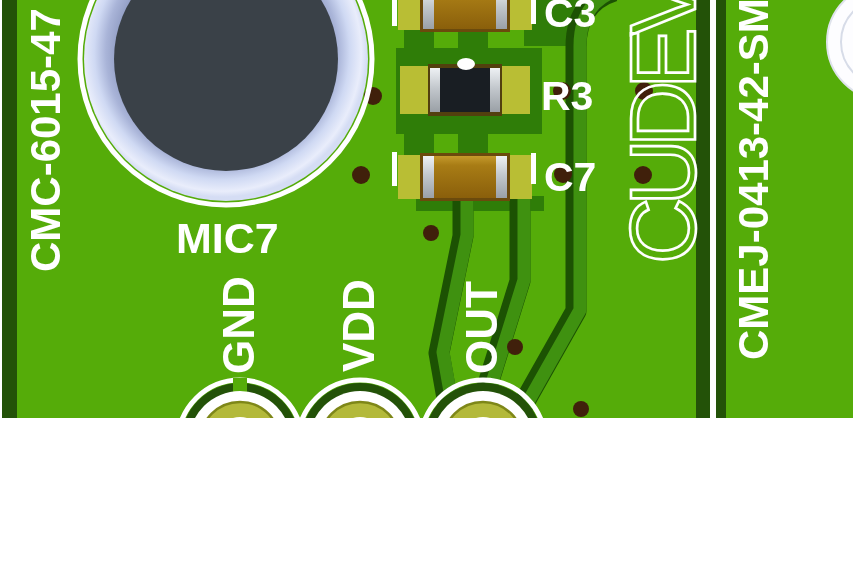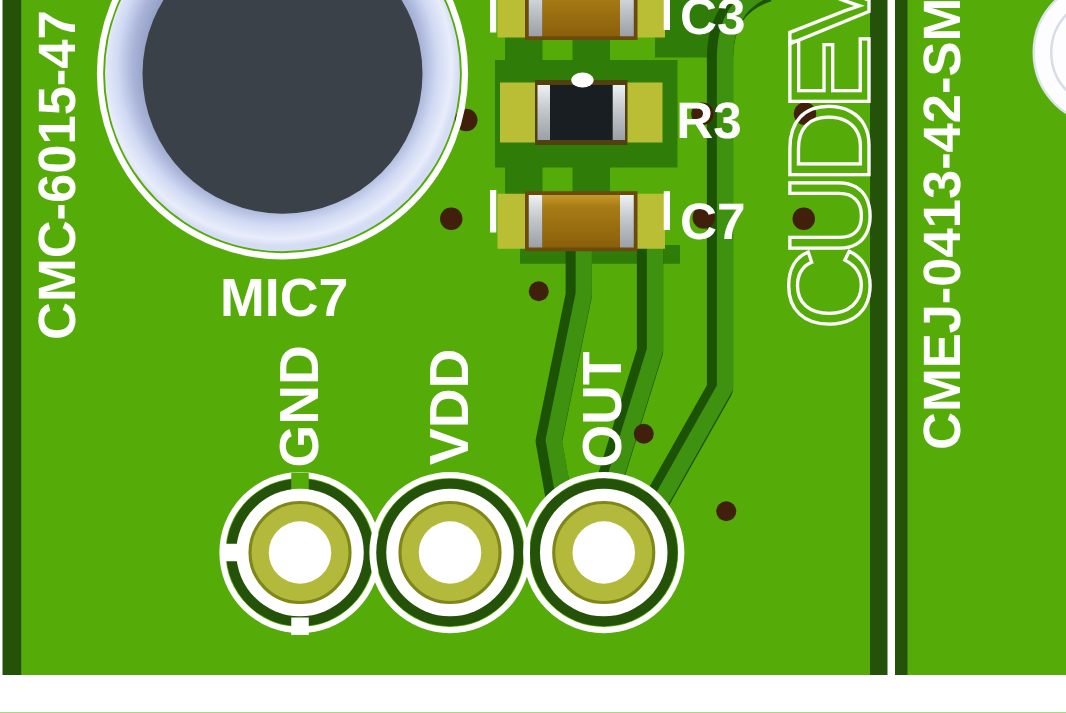--- a/index.html
+++ b/index.html
@@ -1,17 +1,17 @@
 <!DOCTYPE html>
 <html><head>
 <meta charset="utf-8">
 <style>
   html,body { margin:0; padding:0; background:#ffffff; }
   .stage {
-    position:relative; width:853px; height:540px; overflow:hidden;
+    position:relative; width:853px; height:418px; overflow:hidden;
     background:#ffffff;
     font-family:"Liberation Sans","DejaVu Sans",sans-serif;
   }
   .stage svg { display:block; }
   svg text {
     font-family:"Liberation Sans","DejaVu Sans",sans-serif;
     font-weight:bold; fill:#ffffff;
   }
   text.outline-brand {
     font-weight:normal; fill:none; stroke:#ffffff; stroke-width:2.6px;

